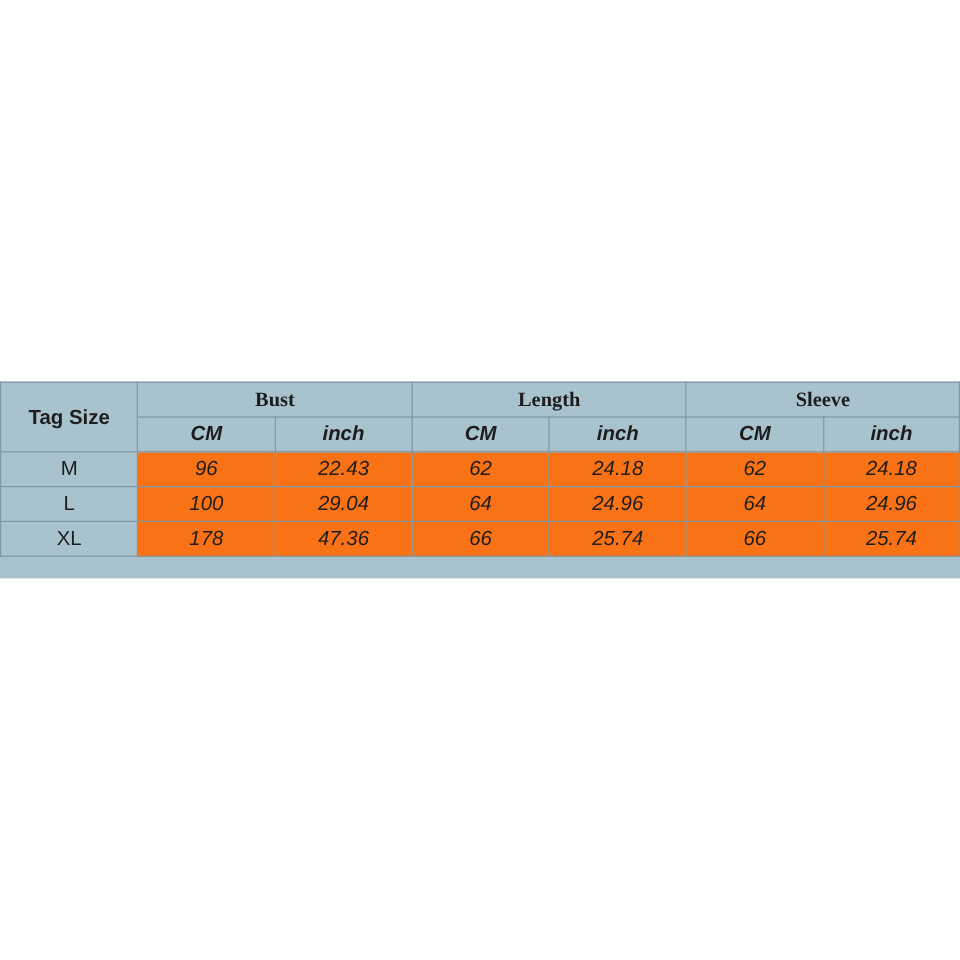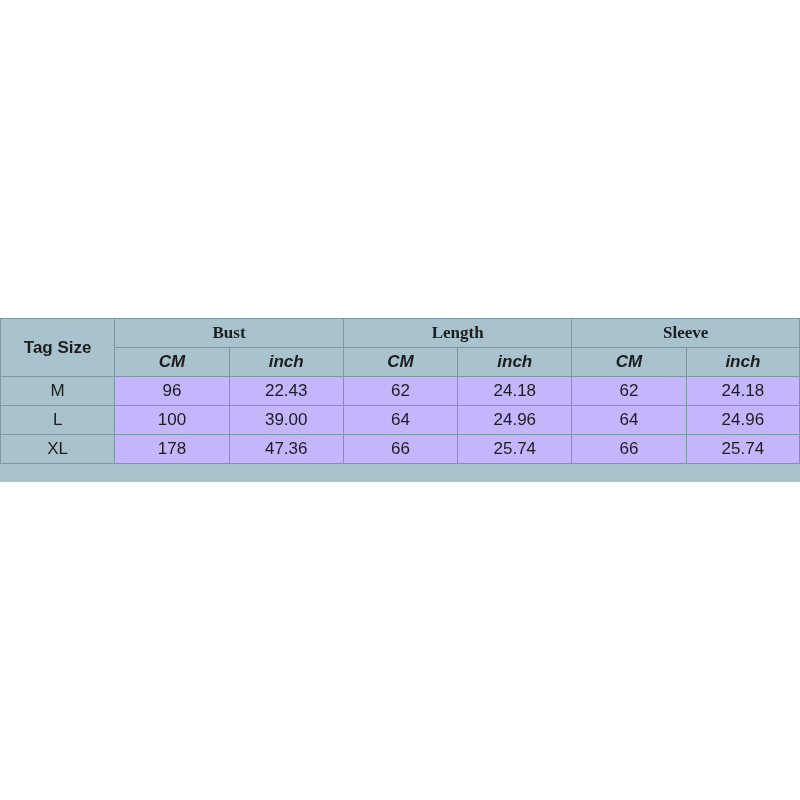--- a/index.html
+++ b/index.html
@@ -66,23 +66,24 @@
     height: 26px;
   }
   .tag-size-cell {
     background: #a9c3ce;
     font-weight: bold;
     font-size: 18px;
     width: 113px;
   }
   
   .val {
-    background: #c4b5fd;
+    background: #f97316;
     font-size: 17px;
     height: 28px;
+    font-style: italic;
   }
   .sizecol {
     background: #a9c3ce;
     font-weight: normal;
     font-size: 17px;
   }
 </style>
 </head>
 <body>
 
@@ -123,21 +124,21 @@
           <td class="val">22.43</td>
           <td class="val">62</td>
           <td class="val">24.18</td>
           <td class="val">62</td>
           <td class="val">24.18</td>
         </tr>
 
         <tr>
           <td class="sizecol">L</td>
           <td class="val">100</td>
-          <td class="val">39.00</td>
+          <td class="val">29.04</td>
           <td class="val">64</td>
           <td class="val">24.96</td>
           <td class="val">64</td>
           <td class="val">24.96</td>
         </tr>
 
         <tr>
           <td class="sizecol">XL</td>
           <td class="val">178</td>
           <td class="val">47.36</td>

